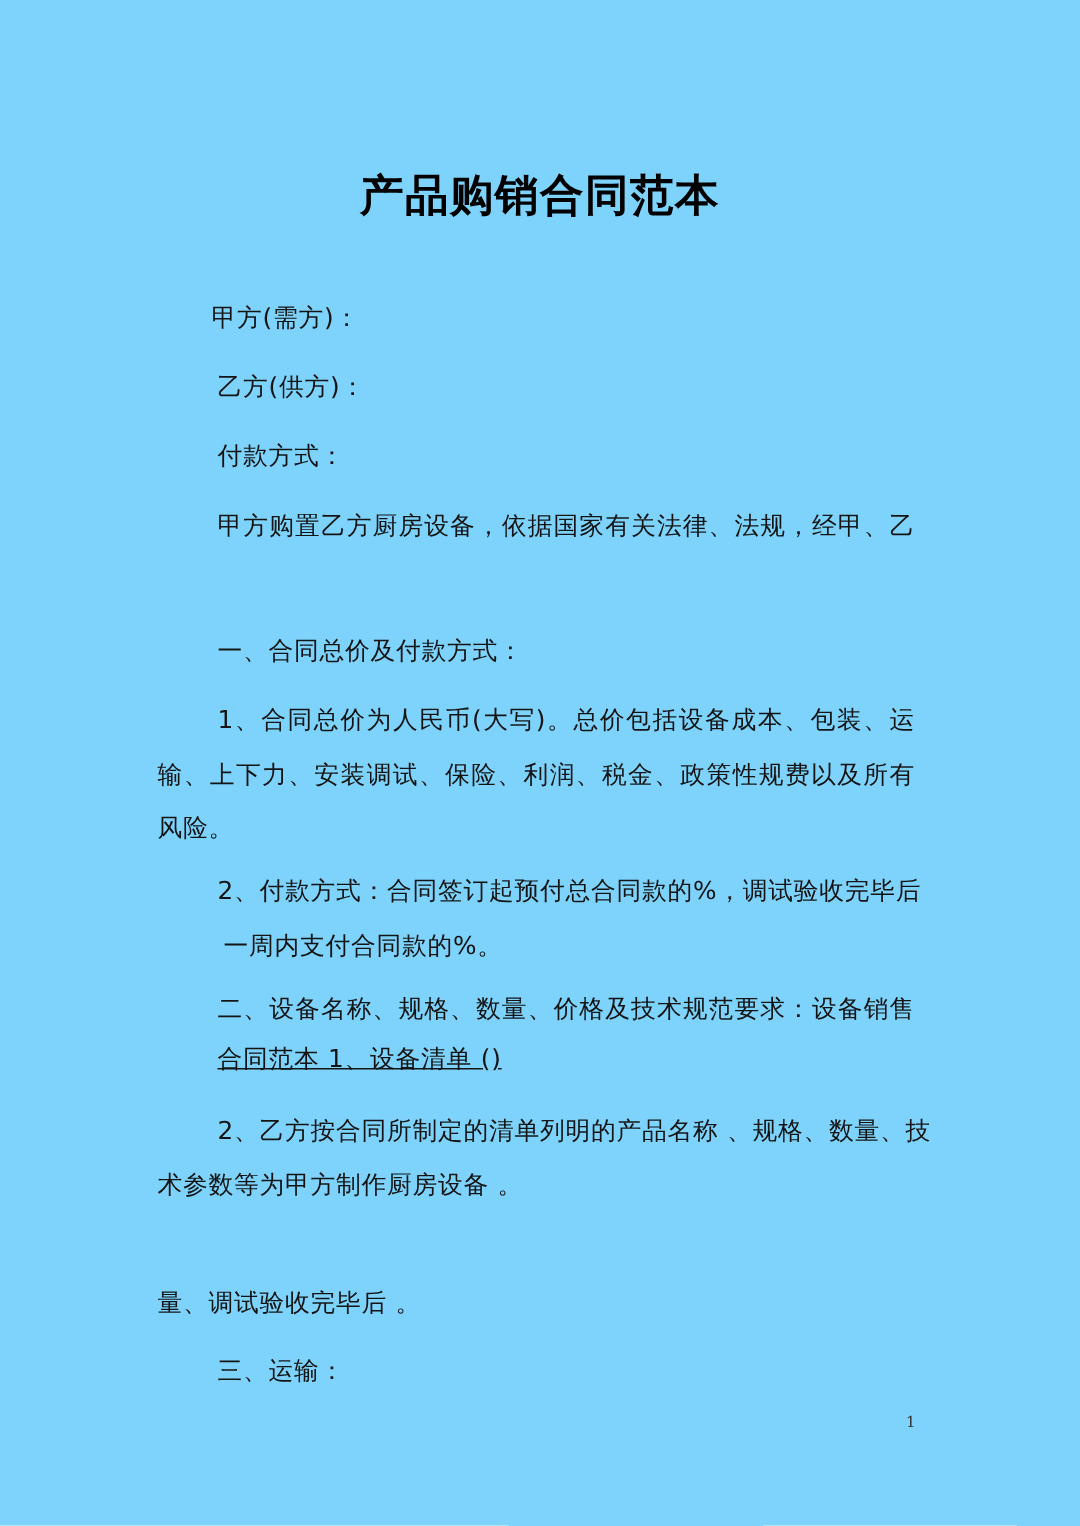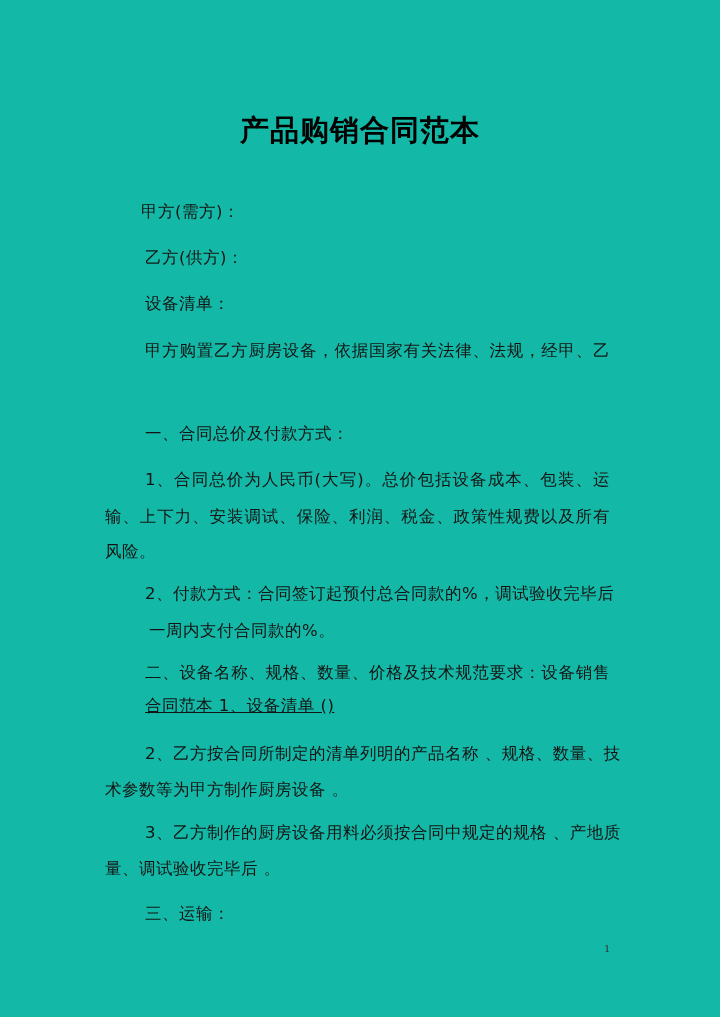--- a/index.html
+++ b/index.html
@@ -13,21 +13,21 @@
       position: relative;
       overflow: hidden;
       font-family: "DejaVu Sans", sans-serif;
       color: #111111;
     }
     .page {
       position: absolute;
       left: 0; top: 0;
       width: 720px;
       height: 1017px;
-      background: #14b8a6;
+      background: #7dd3fc;
     }
     .title {
       position: absolute;
       left: 0;
       width: 720px;
       top: 110px;
       text-align: center;
       font-size: 29px;
       font-weight: bold;
       letter-spacing: 1px;
@@ -68,39 +68,38 @@
 <body>
 
 <div class="page">
 
   <div class="title">产品购销合同范本</div>
 
   <div class="line ind" style="top:201px;">甲方(需方)：</div>
 
   <div class="line ind2" style="top:247px;">乙方(供方)：</div>
 
-  <div class="line ind2" style="top:293px;">设备清单：</div>
+  <div class="line ind2" style="top:293px;">付款方式：</div>
 
   <div class="line ind2 justify-ind" style="top:340px;">甲方购置乙方厨房设备，依据国家有关法律、法规，经甲、乙</div>
 
   <div class="line ind2" style="top:423px;">一、合同总价及付款方式：</div>
 
   <div class="line ind2 justify-ind" style="top:469px;">1、合同总价为人民币(大写)。总价包括设备成本、包装、运</div>
   <div class="line body-left justify" style="top:506px;">输、上下力、安装调试、保险、利润、税金、政策性规费以及所有</div>
   <div class="line body-left" style="top:541px;">风险。</div>
 
   <div class="line ind2 justify-ind" style="top:583px;">2、付款方式：合同签订起预付总合同款的%，调试验收完毕后</div>
   <div class="line body-left" style="top:620px;margin-left:44px;">一周内支付合同款的%。</div>
 
   <div class="line ind2 justify-ind" style="top:662px;">二、设备名称、规格、数量、价格及技术规范要求：设备销售</div>
   <div class="line ind2" style="top:695px;text-decoration:underline;">合同范本 1、设备清单 ()</div>
 
   <div class="line ind2 justify-ind" style="top:743px;">2、乙方按合同所制定的清单列明的产品名称 、规格、数量、技</div>
   <div class="line body-left" style="top:779px;">术参数等为甲方制作厨房设备 。</div>
 
-  <div class="line ind2 justify-ind" style="top:822px;">3、乙方制作的厨房设备用料必须按合同中规定的规格 、产地质</div>
   <div class="line body-left" style="top:858px;">量、调试验收完毕后 。</div>
 
   <div class="line ind2" style="top:903px;">三、运输：</div>
 
   <div class="page-number">1</div>
 
 </div>
 
 </body></html>

